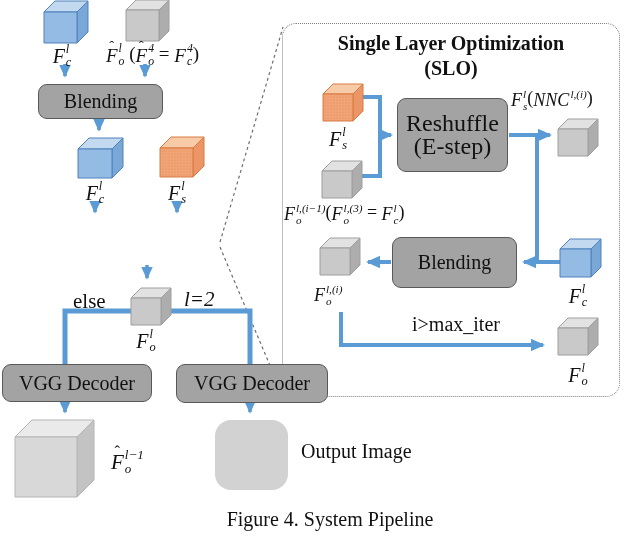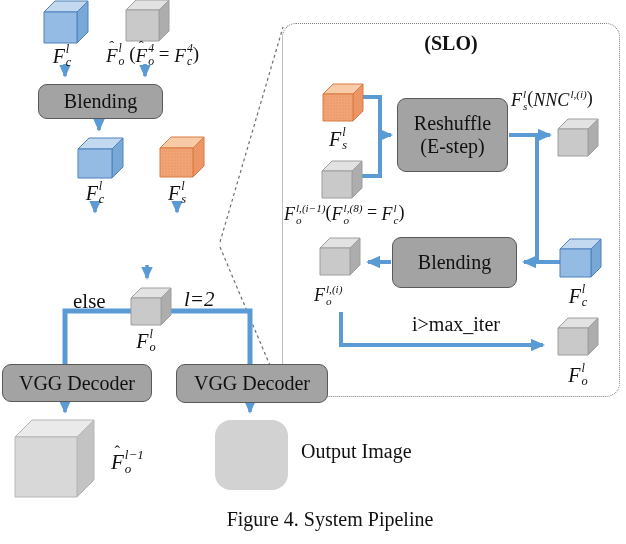--- a/index.html
+++ b/index.html
@@ -159,29 +159,30 @@
 
   <div class="box" style="left:38px;top:84px;width:125px;height:35px;">
     <div>Blending</div>
   </div>
   <div class="box" style="left:2px;top:364px;width:150px;height:38px;">
     <div>VGG Decoder</div>
   </div>
   <div class="box" style="left:176px;top:364px;width:152px;height:39px;">
     <div>VGG Decoder</div>
   </div>
-  <div class="box" style="left:397px;top:98px;width:111px;height:74px;font-size:20px;">
+  <div class="box" style="left:397px;top:98px;width:111px;height:74px;font-size:24px;">
     <div>Reshuffle</div>
     <div>(E-step)</div>
   </div>
   <div class="box" style="left:392px;top:237px;width:125px;height:51px;font-size:20px;">
     <div>Blending</div>
   </div>
 
   <div class="lbl bold center" style="left:290px;top:31px;width:322px;font-size:20px;line-height:25px;">
+    <div>Single Layer Optimization</div>
     <div>(SLO)</div>
   </div>
 
   <div class="lbl" style="left:73px;top:289px;font-size:21px;">else</div>
   <div class="lbl ital" style="left:184px;top:287px;font-size:21px;text-align:center;">l=2</div>
   <div class="lbl" style="left:412px;top:313px;font-size:20px;">i&gt;max_iter</div>
   <div class="lbl" style="left:301px;top:440px;font-size:20px;">Output Image</div>
   <div class="lbl center" style="left:30px;top:508px;width:600px;font-size:20px;">Figure 4. System Pipeline</div>
 
   <div class="lbl math center" style="left:42px;top:43px;width:40px;font-size:20px;"><span class="atom">
@@ -247,21 +248,21 @@
       </span></div>
   <div class="lbl math" style="left:284px;top:202px;font-size:18px;"><span class="atom">
         <span class="mb">F</span>
         <span class="scripts">
           <span class="msup">l,(i−1)</span>
           <span class="msub">o</span>
         </span>
       </span><span class="mt">(</span><span class="atom">
         <span class="mb">F</span>
         <span class="scripts">
-          <span class="msup">l,(8)</span>
+          <span class="msup">l,(3)</span>
           <span class="msub">o</span>
         </span>
       </span><span class="mt"> = </span><span class="atom">
         <span class="mb">F</span>
         <span class="scripts">
           <span class="msup">l</span>
           <span class="msub">c</span>
         </span>
       </span><span class="mt">)</span></div>
   <div class="lbl math" style="left:511px;top:88px;font-size:18px;"><span class="atom">

